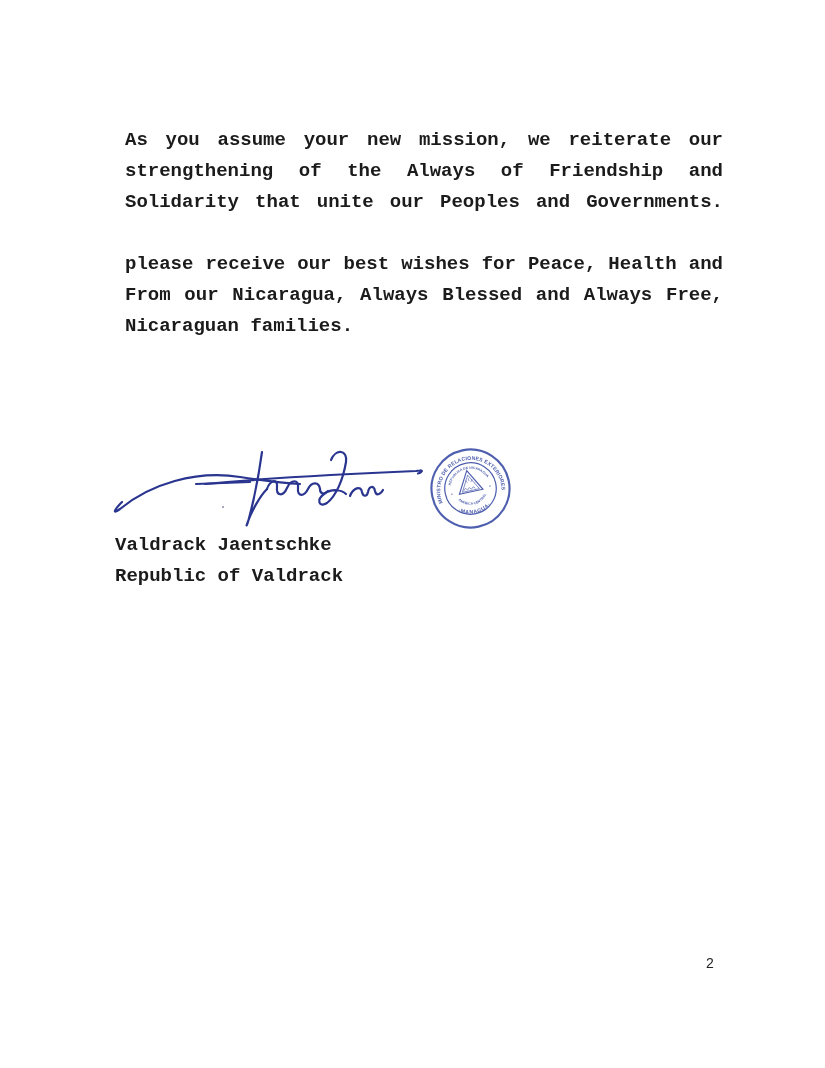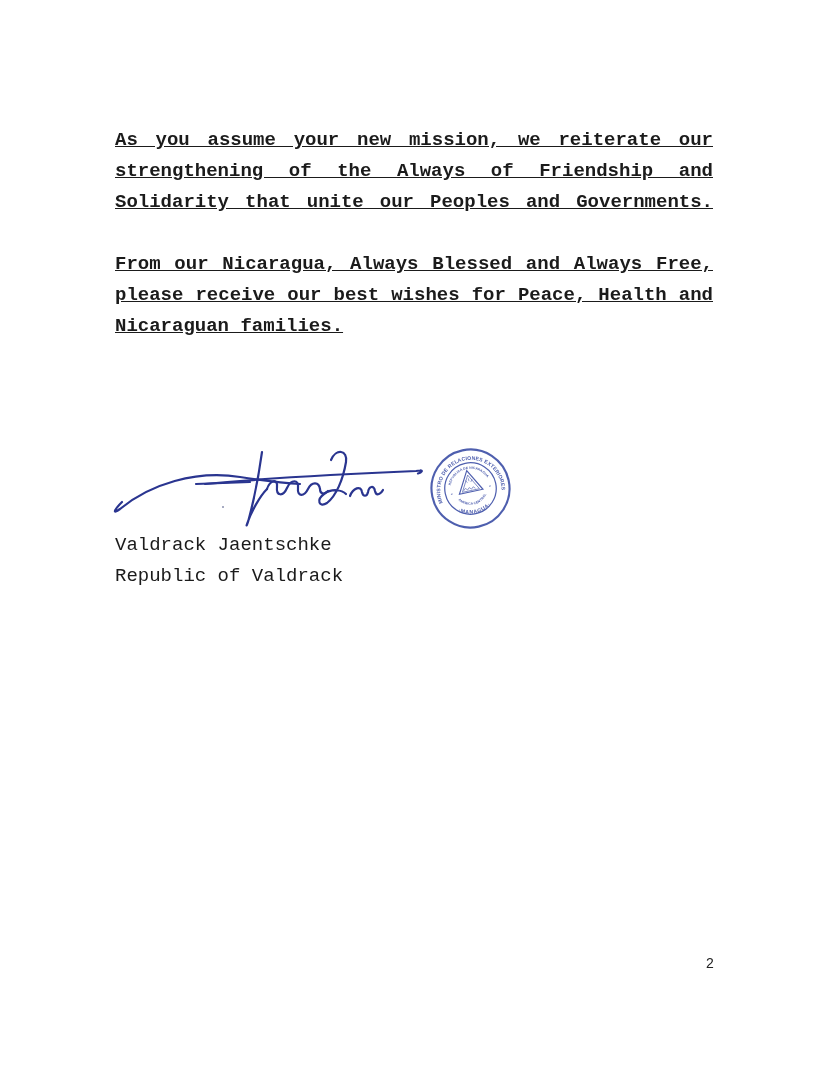--- a/index.html
+++ b/index.html
@@ -11,28 +11,27 @@
     position: relative;
     width: 825px;
     height: 1068px;
     background: #ffffff;
     overflow: hidden;
     font-family: "Liberation Mono", "DejaVu Sans Mono", monospace;
   }
   .letter-body {
     position: absolute;
     top: 125px;
-    left: 115px;
+    left: 125px;
     width: 598px;
     font-family: "Liberation Mono", "DejaVu Sans Mono", monospace;
     font-weight: 700;
     font-size: 19px;
     line-height: 31px;
     color: #1b1b1b;
-    text-decoration: underline;
   }
   .para + .para { margin-top: 31px; }
   .line {
     text-align: justify;
     text-align-last: justify;
     white-space: normal;
   }
   .line.short {
     text-align: center;
     text-align-last: left;
@@ -51,21 +50,21 @@
     width: 83px;
     height: 83px;
     opacity: 0.92;
   }
   .signer-block {
     position: absolute;
     top: 530px;
     left: 115px;
     width: 598px;
     font-family: "Liberation Mono", "DejaVu Sans Mono", monospace;
-    font-weight: 400;
+    font-weight: 700;
     font-size: 19px;
     line-height: 31px;
     color: #1b1b1b;
   }
   .page-number {
     position: absolute;
     top: 955px;
     left: 700px;
     width: 20px;
     text-align: center;
@@ -83,22 +82,22 @@
 
 <div class="page">
 
   <div class="letter-body">
     <div class="para">
       <div class="line">As you assume your new mission, we reiterate our</div>
       <div class="line">strengthening of the Always of Friendship and</div>
       <div class="line">Solidarity that unite our Peoples and Governments.</div>
     </div>
     <div class="para">
+      <div class="line">please receive our best wishes for Peace, Health and</div>
       <div class="line">From our Nicaragua, Always Blessed and Always Free,</div>
-      <div class="line">please receive our best wishes for Peace, Health and</div>
       <div class="line short">Nicaraguan families.</div>
     </div>
   </div>
 
   <svg class="sig-svg" viewBox="0 0 330 105" fill="none" stroke="#2a3590" stroke-width="2.2" stroke-linecap="round" stroke-linejoin="round">
 
     <path d="M12,74 C4,82 2,87 10,81 C40,56 86,42 130,49 C150,52 170,55 190,56"></path>
 
     <path d="M86,56 L140,54"></path>
 

